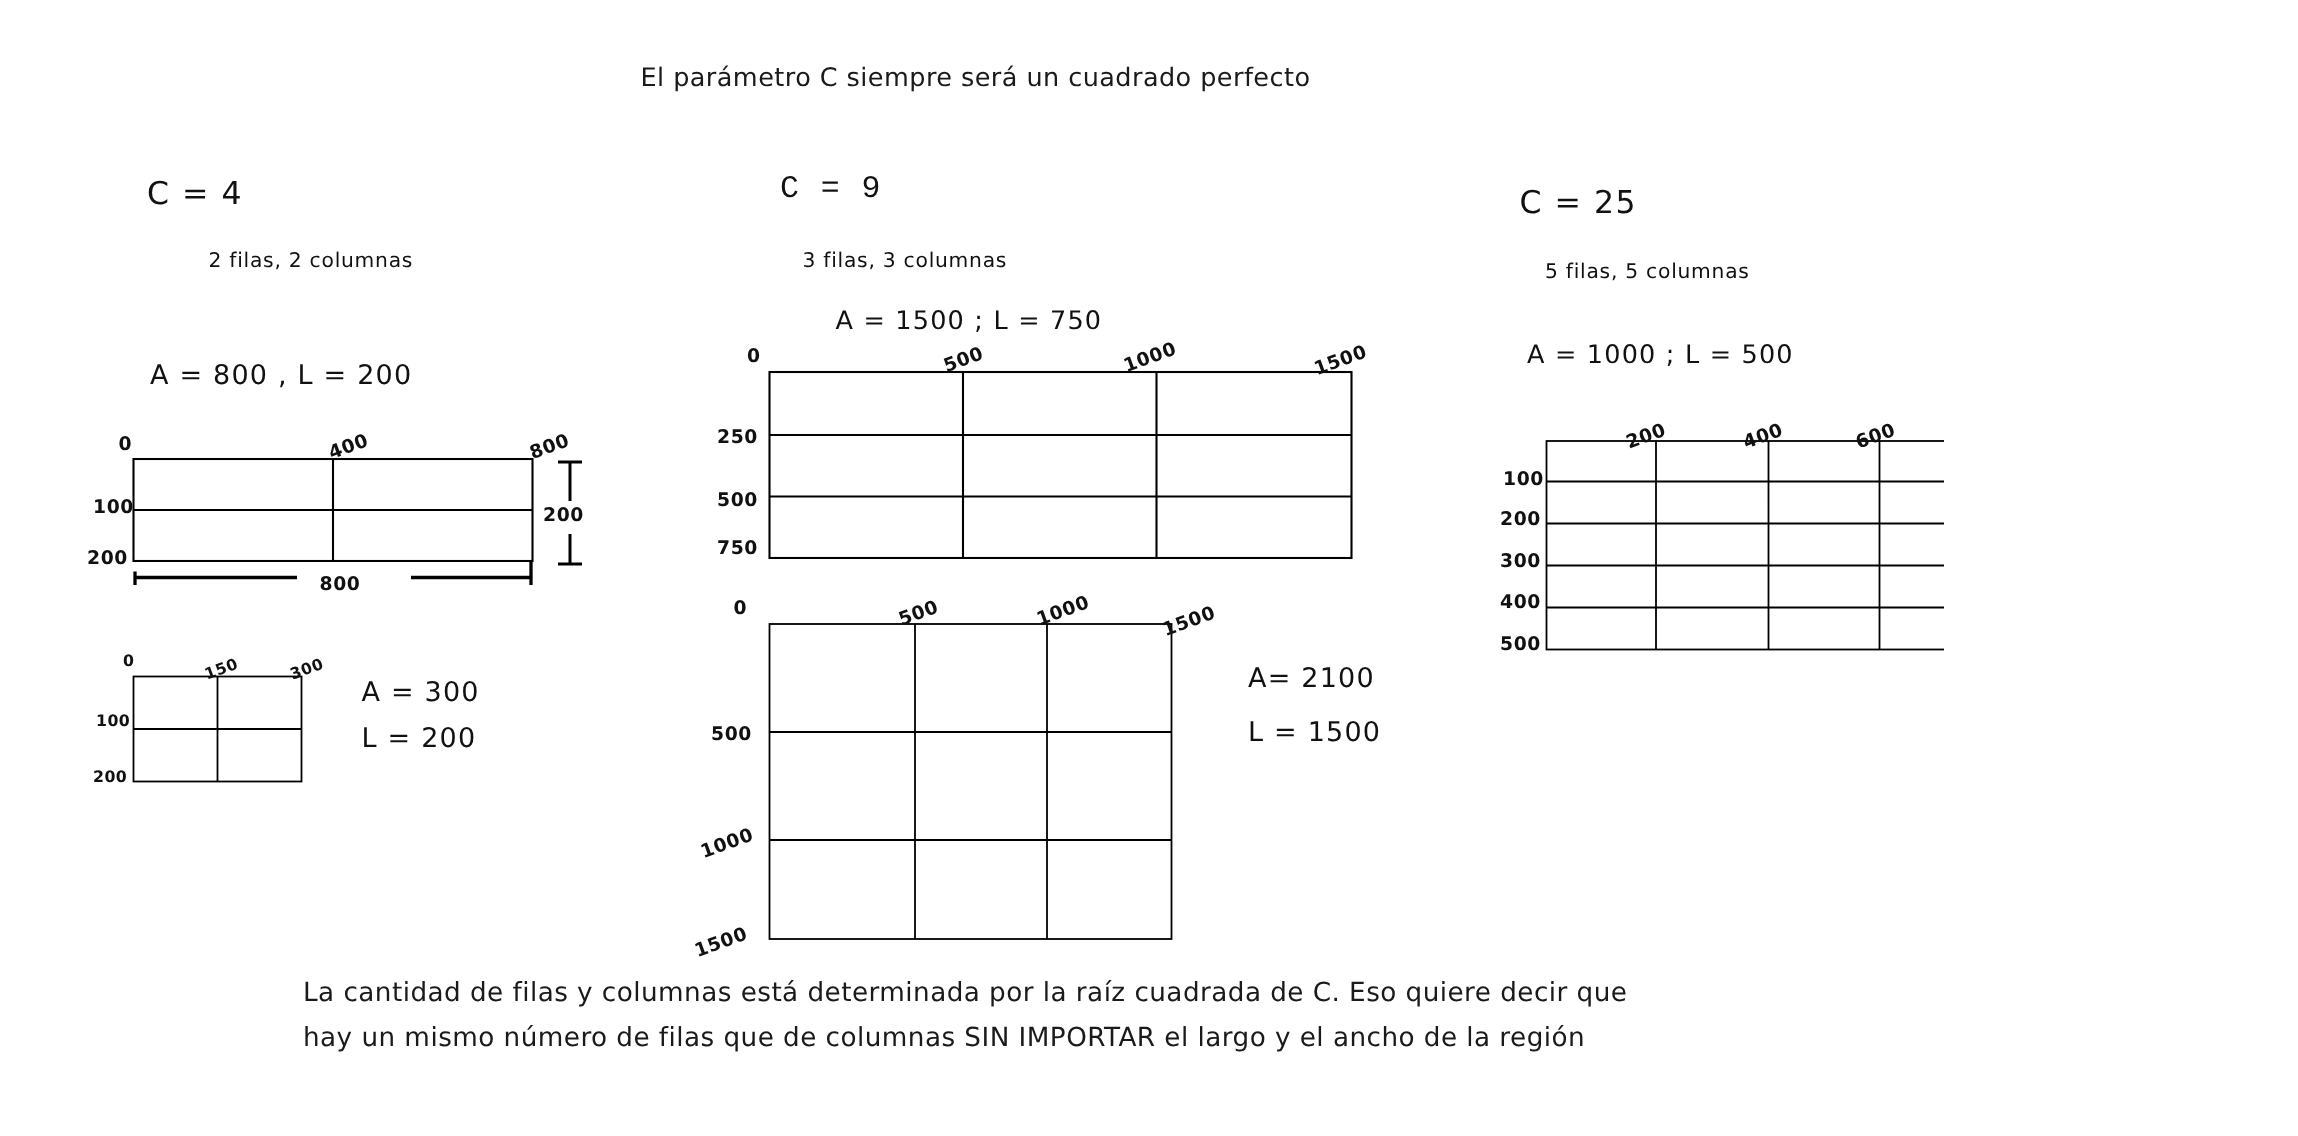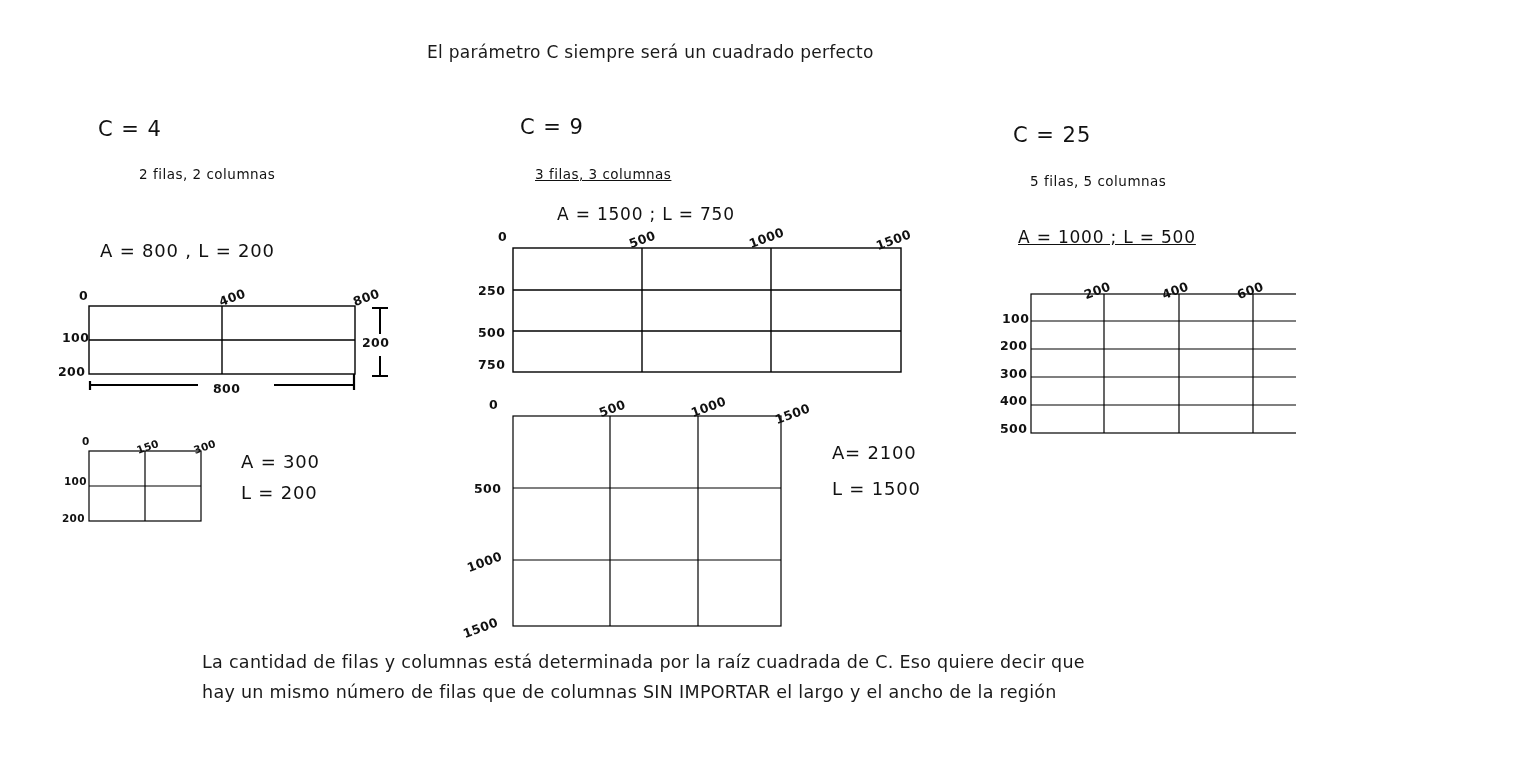--- a/index.html
+++ b/index.html
@@ -116,22 +116,22 @@
   </svg>
   <div class="abs hand tick-sm" style="left:82px; top:435px;">0</div>
   <div class="abs hand tick-sm tick-rot" style="left:139px; top:444px;">150</div>
   <div class="abs hand tick-sm tick-rot" style="left:196px; top:444px;">300</div>
   <div class="abs hand tick-sm" style="left:64px; top:475px;">100</div>
   <div class="abs hand tick-sm" style="left:62px; top:512px;">200</div>
 
   <div class="abs hand al-label" style="left:241px; top:451px;">A = 300</div>
   <div class="abs hand al-label" style="left:241px; top:482px;">L = 200</div>
 
-  <div class="abs hand c-head" style="left:520px; top:115px;">C = 9</div>
-  <div class="abs hand sub-head" style="left:535px; top:166px;text-decoration:underline;">3 filas, 3 columnas</div>
+  <div class="abs hand c-head" style="left:520px; top:115px;font-family:Liberation Mono, monospace;">C = 9</div>
+  <div class="abs hand sub-head" style="left:535px; top:166px;">3 filas, 3 columnas</div>
 
   <div class="abs hand al-label-sm" style="left:557px; top:204px;">A = 1500 ;  L = 750</div>
 
   <svg class="abs grid-svg" style="left:512px; top:247px;" width="390" height="126">
     <rect x="1" y="1" width="388" height="124" fill="none" stroke="#000" stroke-width="1.4"></rect>
     <line x1="130" y1="1" x2="130" y2="125" stroke="#000" stroke-width="1.4"></line>
     <line x1="259" y1="1" x2="259" y2="125" stroke="#000" stroke-width="1.4"></line>
     <line x1="1" y1="43" x2="389" y2="43" stroke="#000" stroke-width="1.4"></line>
     <line x1="1" y1="84" x2="389" y2="84" stroke="#000" stroke-width="1.4"></line>
   </svg>
@@ -157,21 +157,21 @@
   <div class="abs hand tick" style="left:474px; top:481px;">500</div>
   <div class="abs hand tick tick-rot" style="left:470px; top:560px;">1000</div>
   <div class="abs hand tick tick-rot" style="left:466px; top:626px;">1500</div>
 
   <div class="abs hand al-label" style="left:832px; top:442px;">A= 2100</div>
   <div class="abs hand al-label" style="left:832px; top:478px;">L = 1500</div>
 
   <div class="abs hand c-head" style="left:1013px; top:123px;">C = 25</div>
   <div class="abs hand sub-head" style="left:1030px; top:173px;">5 filas, 5 columnas</div>
 
-  <div class="abs hand al-label-sm" style="left:1018px; top:227px;text-decoration:underline;">A = 1000  ;   L = 500</div>
+  <div class="abs hand al-label-sm" style="left:1018px; top:227px;">A = 1000  ;   L = 500</div>
 
   <svg class="abs grid-svg" style="left:1030px; top:293px;" width="374" height="141">
     <rect x="1" y="1" width="372" height="139" fill="none" stroke="#000" stroke-width="1.2"></rect>
     <line x1="74" y1="1" x2="74" y2="140" stroke="#000" stroke-width="1.2"></line>
     <line x1="149" y1="1" x2="149" y2="140" stroke="#000" stroke-width="1.2"></line>
     <line x1="223" y1="1" x2="223" y2="140" stroke="#000" stroke-width="1.2"></line>
     <line x1="298" y1="1" x2="298" y2="140" stroke="#000" stroke-width="1.2"></line>
     <line x1="1" y1="28" x2="373" y2="28" stroke="#000" stroke-width="1.2"></line>
     <line x1="1" y1="56" x2="373" y2="56" stroke="#000" stroke-width="1.2"></line>
     <line x1="1" y1="84" x2="373" y2="84" stroke="#000" stroke-width="1.2"></line>

